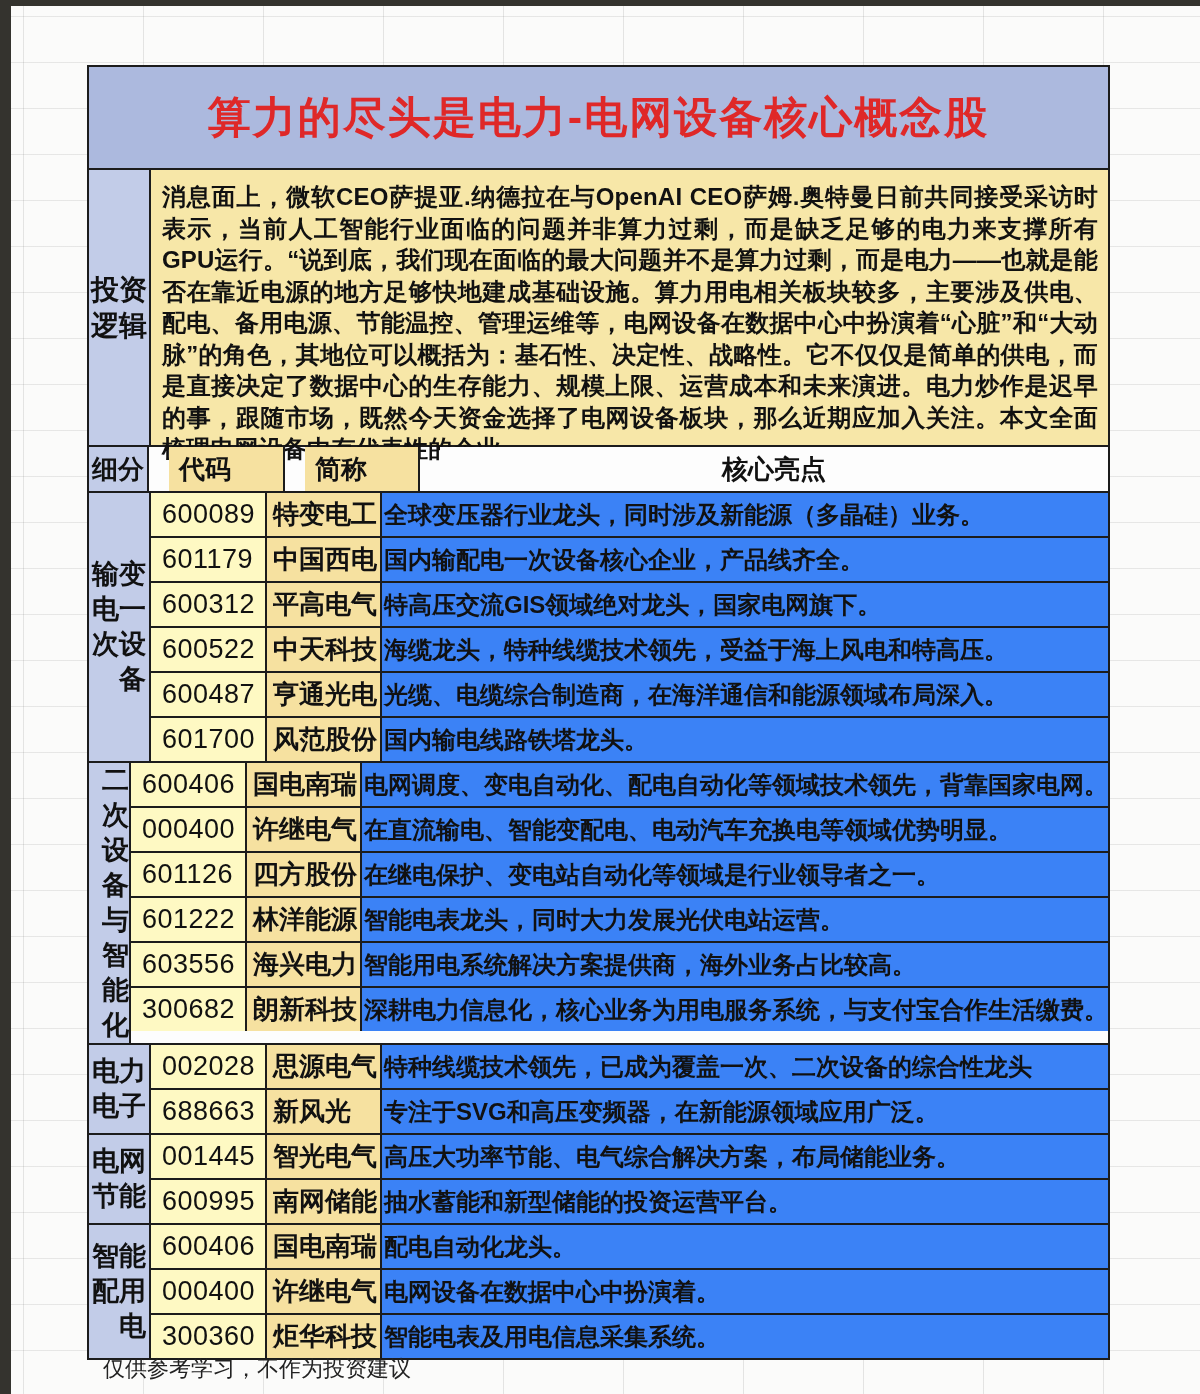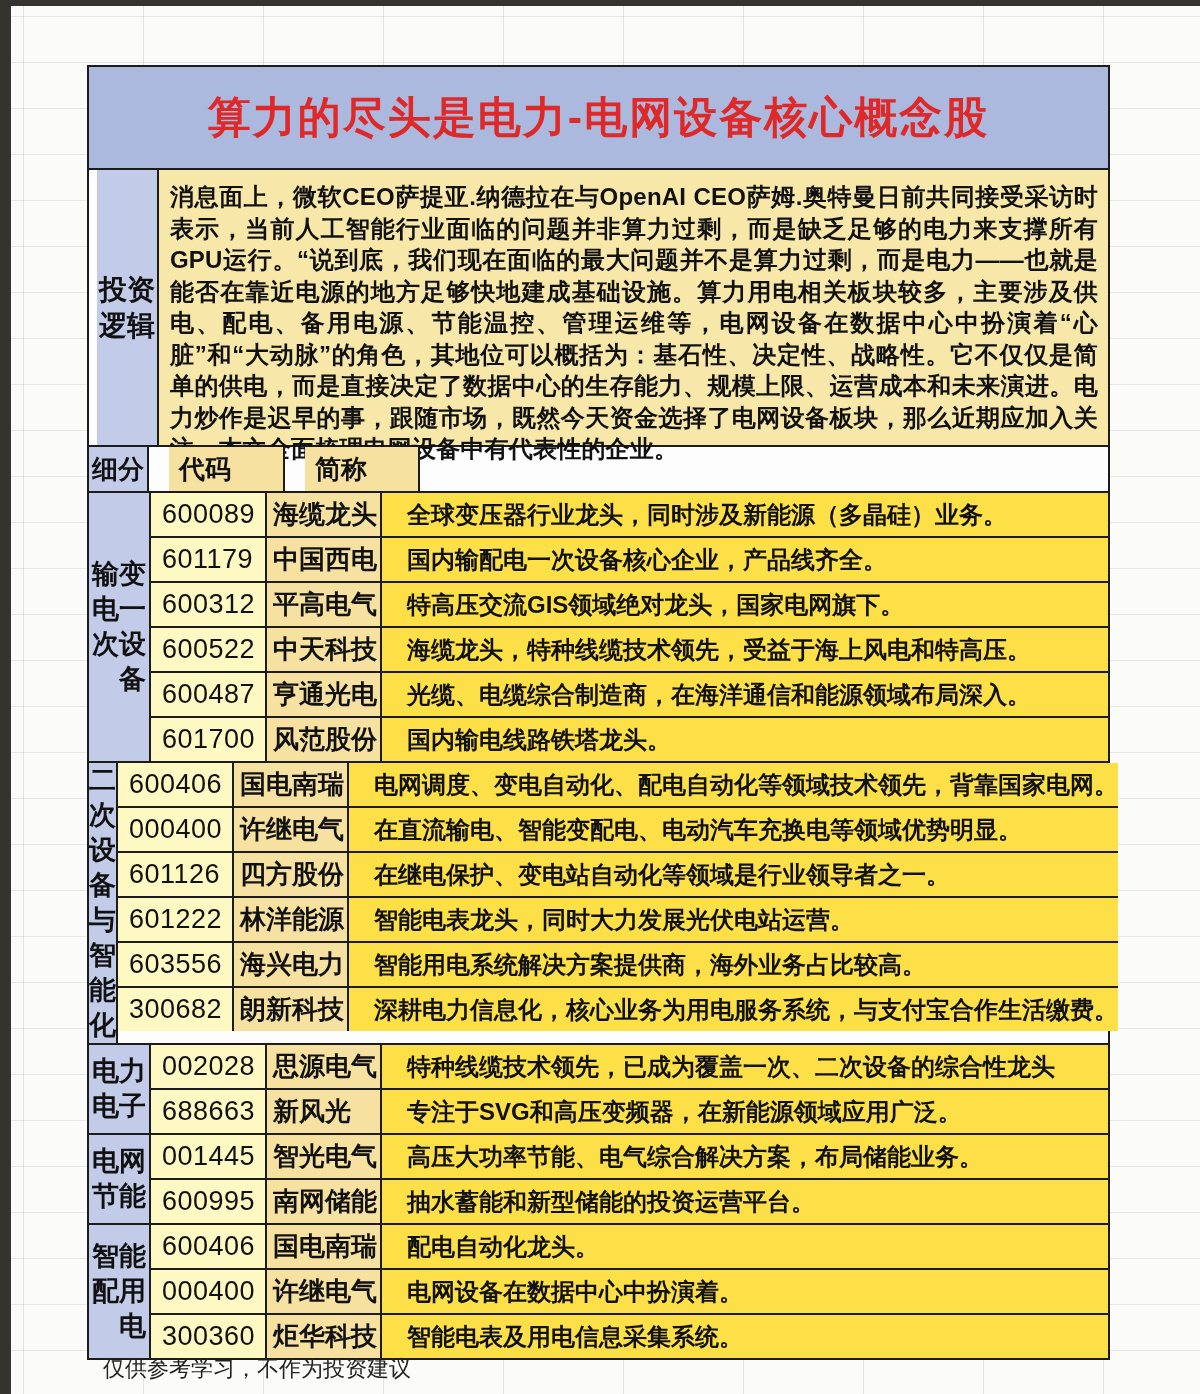--- a/index.html
+++ b/index.html
@@ -32,21 +32,21 @@
   }
   .title-bar h1 {
     margin:0; font-size:43px; font-weight:800; letter-spacing:2px;
     color:#df2828;
   }
   .logic-row { display:flex; border-top:2px solid #1c1c1c; height:275px; }
   .logic-label {
     width:60px; background:#c2cce8; border-right:2px solid #1c1c1c;
     display:flex; align-items:center; justify-content:center;
     font-size:28px; font-weight:700; line-height:36px;
-    white-space:pre-line; text-align:center;margin-left:8px;
+    white-space:pre-line; text-align:center;
   }
   .logic-text {
     flex:1; background:#f7e7a8; padding:11px 10px 6px 11px;
     font-size:24px; line-height:31.5px; font-weight:600;
     text-align:justify; letter-spacing:0.2px;
   }
   .header-row { display:flex; border-top:2px solid #1c1c1c; height:44px;gap:20px; }
   .header-row .h {
     display:flex; align-items:center;
     font-weight:700; font-size:26px; box-sizing:border-box;
@@ -69,21 +69,21 @@
   .cell { display:flex; align-items:center; box-sizing:border-box; }
   .c-code {
     width:116px; background:#fef9c3; border-right:2px solid #1c1c1c;
     padding-left:11px; font-size:27px; font-weight:400; letter-spacing:0.5px;
   }
   .c-name {
     width:115px; background:#f6e1a0; border-right:2px solid #1c1c1c;
     padding-left:6px; font-size:26px; font-weight:600;
   }
   .c-high {
-    flex:1; background:#fde047; padding-left:25px;
+    flex:1; background:#3b82f6; padding-left:2px;
     font-size:24px; font-weight:600; white-space:nowrap; overflow:hidden;
   }
   .footer-note {
     position:absolute; left:103px; top:1354px;
     font-size:22px; font-weight:500; color:#222;
   }
   .watermark {
     position:absolute; color:rgba(80,80,80,0.07);
     font-size:84px; font-weight:700;
     writing-mode:vertical-rl; transform:rotate(28deg);
@@ -111,31 +111,32 @@
   <div class="logic-row">
     <div class="logic-label">投资
 逻辑</div>
     <div class="logic-text">消息面上，微软CEO萨提亚.纳德拉在与OpenAI CEO萨姆.奥特曼日前共同接受采访时表示，当前人工智能行业面临的问题并非算力过剩，而是缺乏足够的电力来支撑所有GPU运行。“说到底，我们现在面临的最大问题并不是算力过剩，而是电力——也就是能否在靠近电源的地方足够快地建成基础设施。算力用电相关板块较多，主要涉及供电、配电、备用电源、节能温控、管理运维等，电网设备在数据中心中扮演着“心脏”和“大动脉”的角色，其地位可以概括为：基石性、决定性、战略性。它不仅仅是简单的供电，而是直接决定了数据中心的生存能力、规模上限、运营成本和未来演进。电力炒作是迟早的事，跟随市场，既然今天资金选择了电网设备板块，那么近期应加入关注。本文全面梳理电网设备中有代表性的企业。</div>
   </div>
 
   <div class="header-row">
     <div class="h h-seg">细分</div>
     <div class="h h-code">代码</div>
     <div class="h h-name">简称</div>
+    <div class="h h-high">核心亮点</div>
   </div>
 
   <div class="group">
     <div class="glabel">输变
 电一
 次设
 备</div>
     <div class="grows">
       <div class="row">
         <div class="cell c-code">600089</div>
-        <div class="cell c-name">海缆龙头</div>
+        <div class="cell c-name">特变电工</div>
         <div class="cell c-high">全球变压器行业龙头，同时涉及新能源（多晶硅）业务。</div>
       </div>
       <div class="row">
         <div class="cell c-code">601179</div>
         <div class="cell c-name">中国西电</div>
         <div class="cell c-high">国内输配电一次设备核心企业，产品线齐全。</div>
       </div>
       <div class="row">
         <div class="cell c-code">600312</div>
         <div class="cell c-name">平高电气</div>

